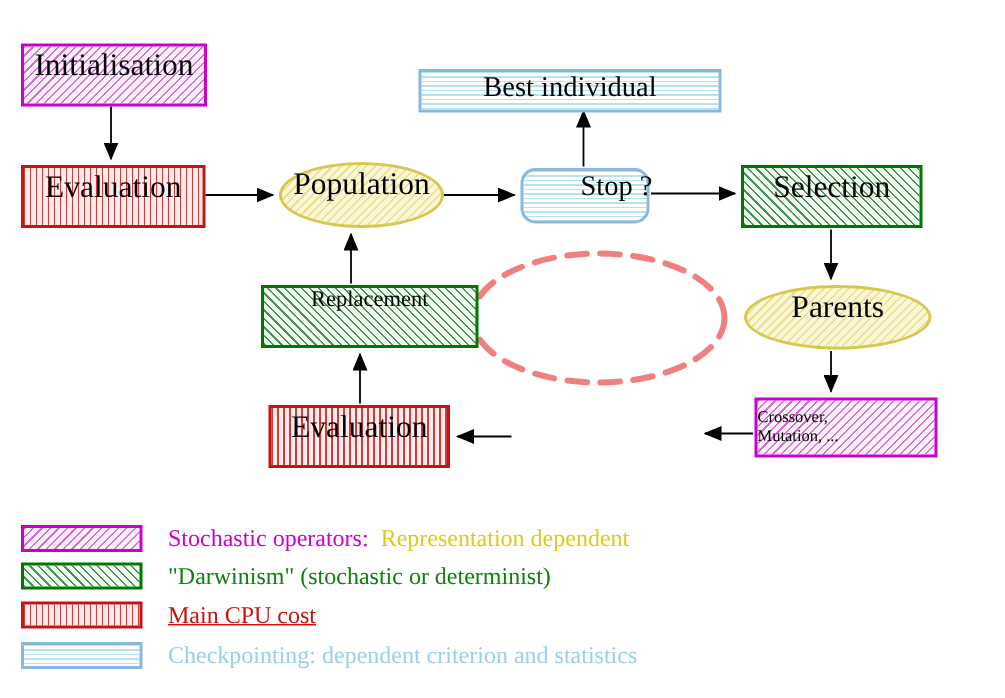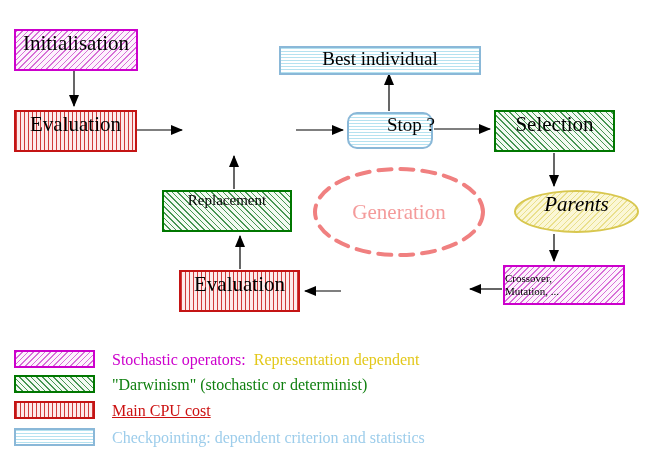--- a/index.html
+++ b/index.html
@@ -60,42 +60,42 @@
   </svg>
 
   <div class="node hatch-magenta fs-xl" style="left:14px;top:29px;width:124px;height:42px;">
     <span>Initialisation</span>
   </div>
 
   <div class="node stripe-red fs-xl" style="left:14px;top:110px;width:123px;height:42px;">
     <span>Evaluation</span>
   </div>
 
+  <div class="node ellipse fs-xl" style="left:186px;top:108px;width:110px;height:44px;">
+    <span>Population</span>
+  </div>
 
   <div class="node lines-cyan fs-lg" style="left:279px;top:46px;width:202px;height:29px;">
     <span>Best individual</span>
   </div>
 
   <div class="node lines-cyan rounded fs-lg" style="left:347px;top:112px;width:86px;height:37px;">
     <span>Stop ?</span>
   </div>
 
   <div class="node hatch-green fs-xl" style="left:494px;top:110px;width:121px;height:42px;">
     <span>Selection</span>
   </div>
 
-  <div class="node hatch-green fs-md" style="left:162px;top:190px;width:130px;height:42px;">
+  <div class="node hatch-green fs-md" style="left:174px;top:190px;width:145px;height:42px;">
     <span>Replacement</span>
   </div>
 
-  <div class="generation-label" style="left:315px;top:170px;width:168px;height:85px;">
-    <span>Generation</span>
-  </div>
 
-  <div class="node ellipse fs-xl" style="left:514px;top:190px;width:125px;height:43px;font-style:italic;">
+  <div class="node ellipse fs-xl" style="left:496px;top:190px;width:125px;height:43px;">
     <span>Parents</span>
   </div>
 
   <div class="node stripe-red fs-xl" style="left:179px;top:270px;width:121px;height:42px;">
     <span>Evaluation</span>
   </div>
 
 
   <div class="node hatch-magenta fs-sm" style="left:503px;top:265px;width:122px;height:40px;flex-direction:column;">
     <span>Crossover,</span>

